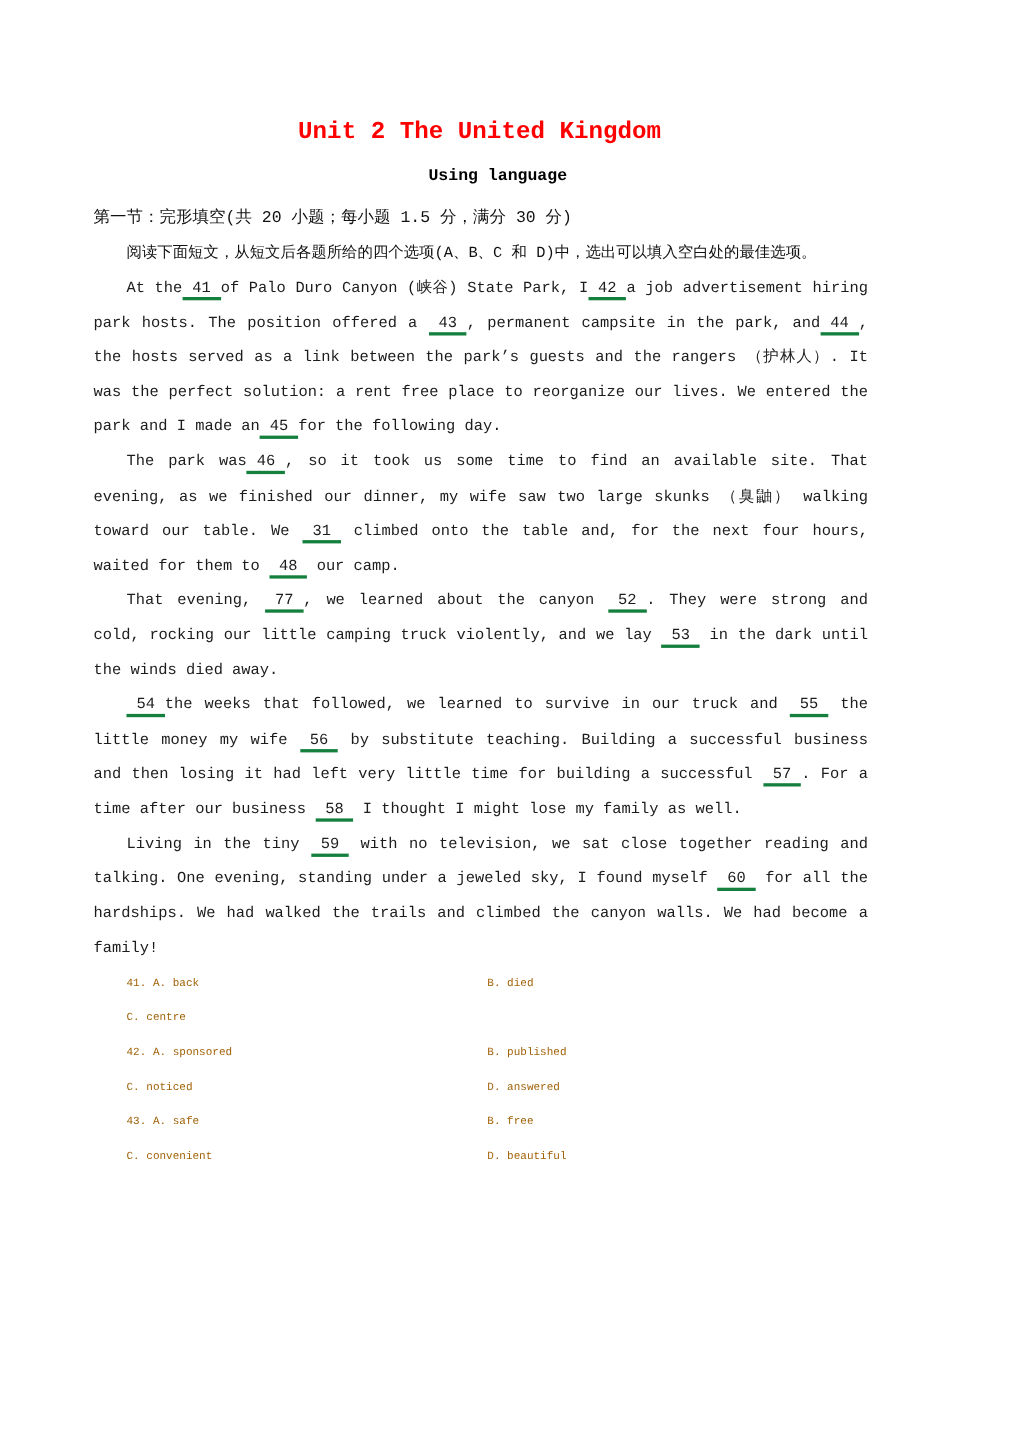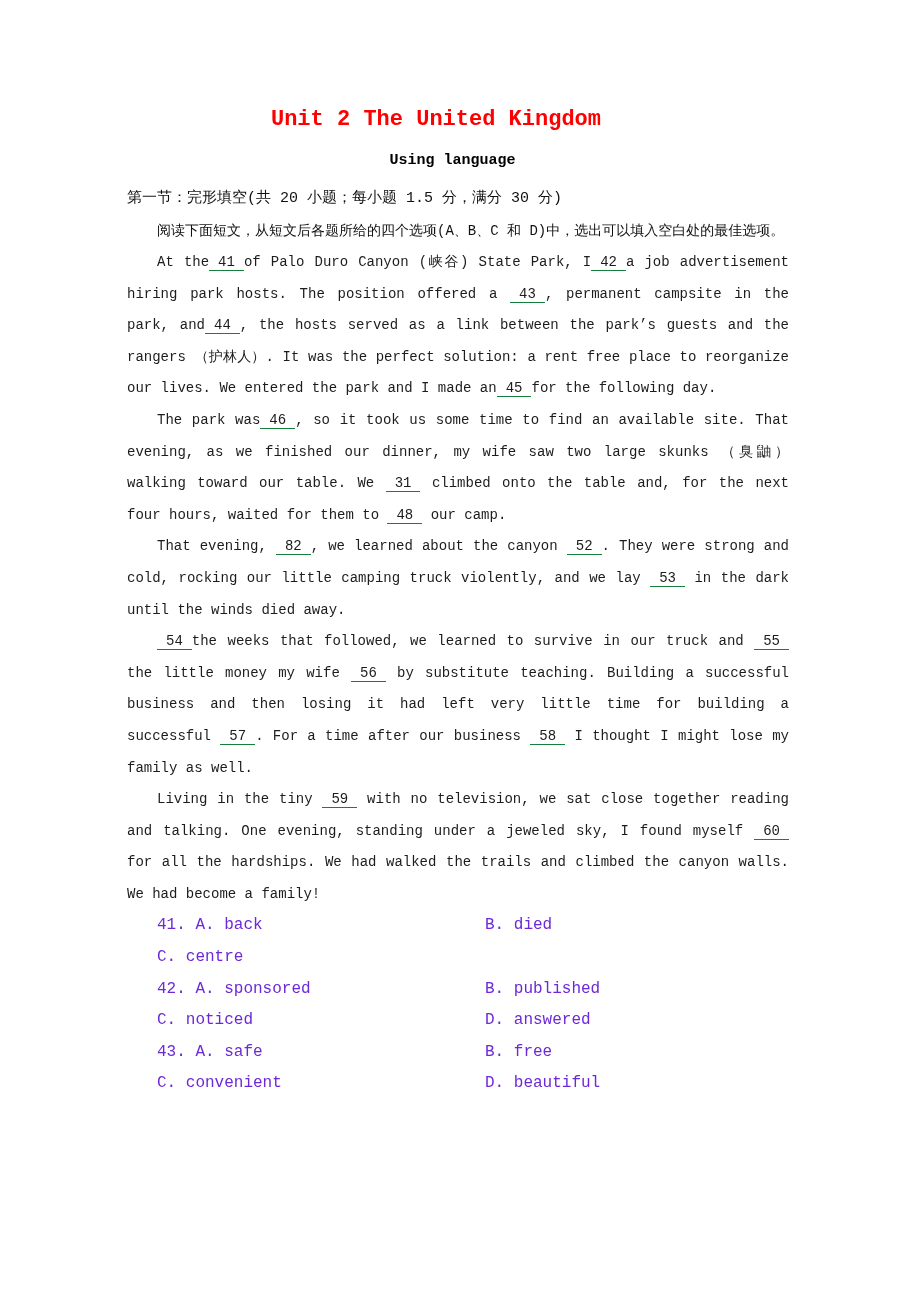--- a/index.html
+++ b/index.html
@@ -26,21 +26,20 @@
     margin: 16px 0 0 0;
     text-align: center;
     font-size: 15px;
     line-height: 22px;
     font-weight: bold;
     color: #000000;
     padding-left: 33px;
   }
   .content {
     padding: 0 83px 0 85px;
-    margin-left: 42px;
   }
   .section-heading {
     margin: 16px 0 0 0;
     font-size: 15px;
     line-height: 22px;
     color: #111;
   }
   .instructions {
     margin: 10px 0 0 0;
     font-size: 14px;
@@ -52,48 +51,48 @@
   .passage { margin-top: 5px; }
   .para {
     margin: 0;
     font-size: 14px;
     line-height: 31.6px;
     text-align: justify;
     text-indent: 30px;
     color: #1c1c1c;
   }
   .blank {
-    border-bottom: 1px solid #15803d;
+    border-bottom: 3px solid #15803d;
     padding: 0 9px;
     color: #1c1c1c;
   }
   .questions { margin-top: 0; }
   .q-row {
     display: grid;
     grid-template-columns: 328px auto;
     padding-left: 30px;
-    font-size: 16px;
+    font-size: 10px;
     line-height: 31.6px;
-    color: #6d28d9;
+    color: #a16207;
   }
   .q-cell { white-space: pre; }
 </style>
 </head>
 <body>
 
 <div class="page">
   <h1 class="title" style="color: rgb(255, 0, 0);">Unit 2 The United Kingdom</h1>
   <h2 class="subtitle">Using language</h2>
   <div class="content">
     <p class="section-heading">第一节：完形填空(共 20 小题；每小题 1.5 分，满分 30 分)</p>
     <p class="instructions">阅读下面短文，从短文后各题所给的四个选项(A、B、C 和 D)中，选出可以填入空白处的最佳选项。</p>
     <div class="passage" id="passage">
         <p class="para">At the<span class="blank">41</span>of Palo Duro Canyon (峡谷) State Park, I<span class="blank">42</span>a job advertisement hiring park hosts. The position offered a <span class="blank">43</span>, permanent campsite in the park, and<span class="blank">44</span>, the hosts served as a link between the park’s guests and the rangers （护林人）. It was the perfect solution: a rent free place to reorganize our lives. We entered the park and I made an<span class="blank">45</span>for the following day.</p>
         <p class="para">The park was<span class="blank">46</span>, so it took us some time to find an available site. That evening, as we finished our dinner, my wife saw two large skunks （臭鼬） walking toward our table. We <span class="blank">31</span> climbed onto the table and, for the next four hours, waited for them to <span class="blank">48</span> our camp.</p>
-        <p class="para">That evening, <span class="blank">82</span>, we learned about the canyon <span class="blank">52</span>. They were strong and cold, rocking our little camping truck violently, and we lay <span class="blank">53</span> in the dark until the winds died away.</p>
+        <p class="para">That evening, <span class="blank">77</span>, we learned about the canyon <span class="blank">52</span>. They were strong and cold, rocking our little camping truck violently, and we lay <span class="blank">53</span> in the dark until the winds died away.</p>
         <p class="para"><span class="blank">54</span>the weeks that followed, we learned to survive in our truck and <span class="blank">55</span> the little money my wife <span class="blank">56</span> by substitute teaching. Building a successful business and then losing it had left very little time for building a successful <span class="blank">57</span>. For a time after our business <span class="blank">58</span> I thought I might lose my family as well.</p>
         <p class="para">Living in the tiny <span class="blank">59</span> with no television, we sat close together reading and talking. One evening, standing under a jeweled sky, I found myself <span class="blank">60</span> for all the hardships. We had walked the trails and climbed the canyon walls. We had become a family!</p>
       </div>
     <div class="questions" id="questions">
         <div class="q-row">
           <div class="q-cell">41. A. back</div>
           <div class="q-cell">B. died</div>
         </div>
         <div class="q-row">
           <div class="q-cell">C. centre</div>

